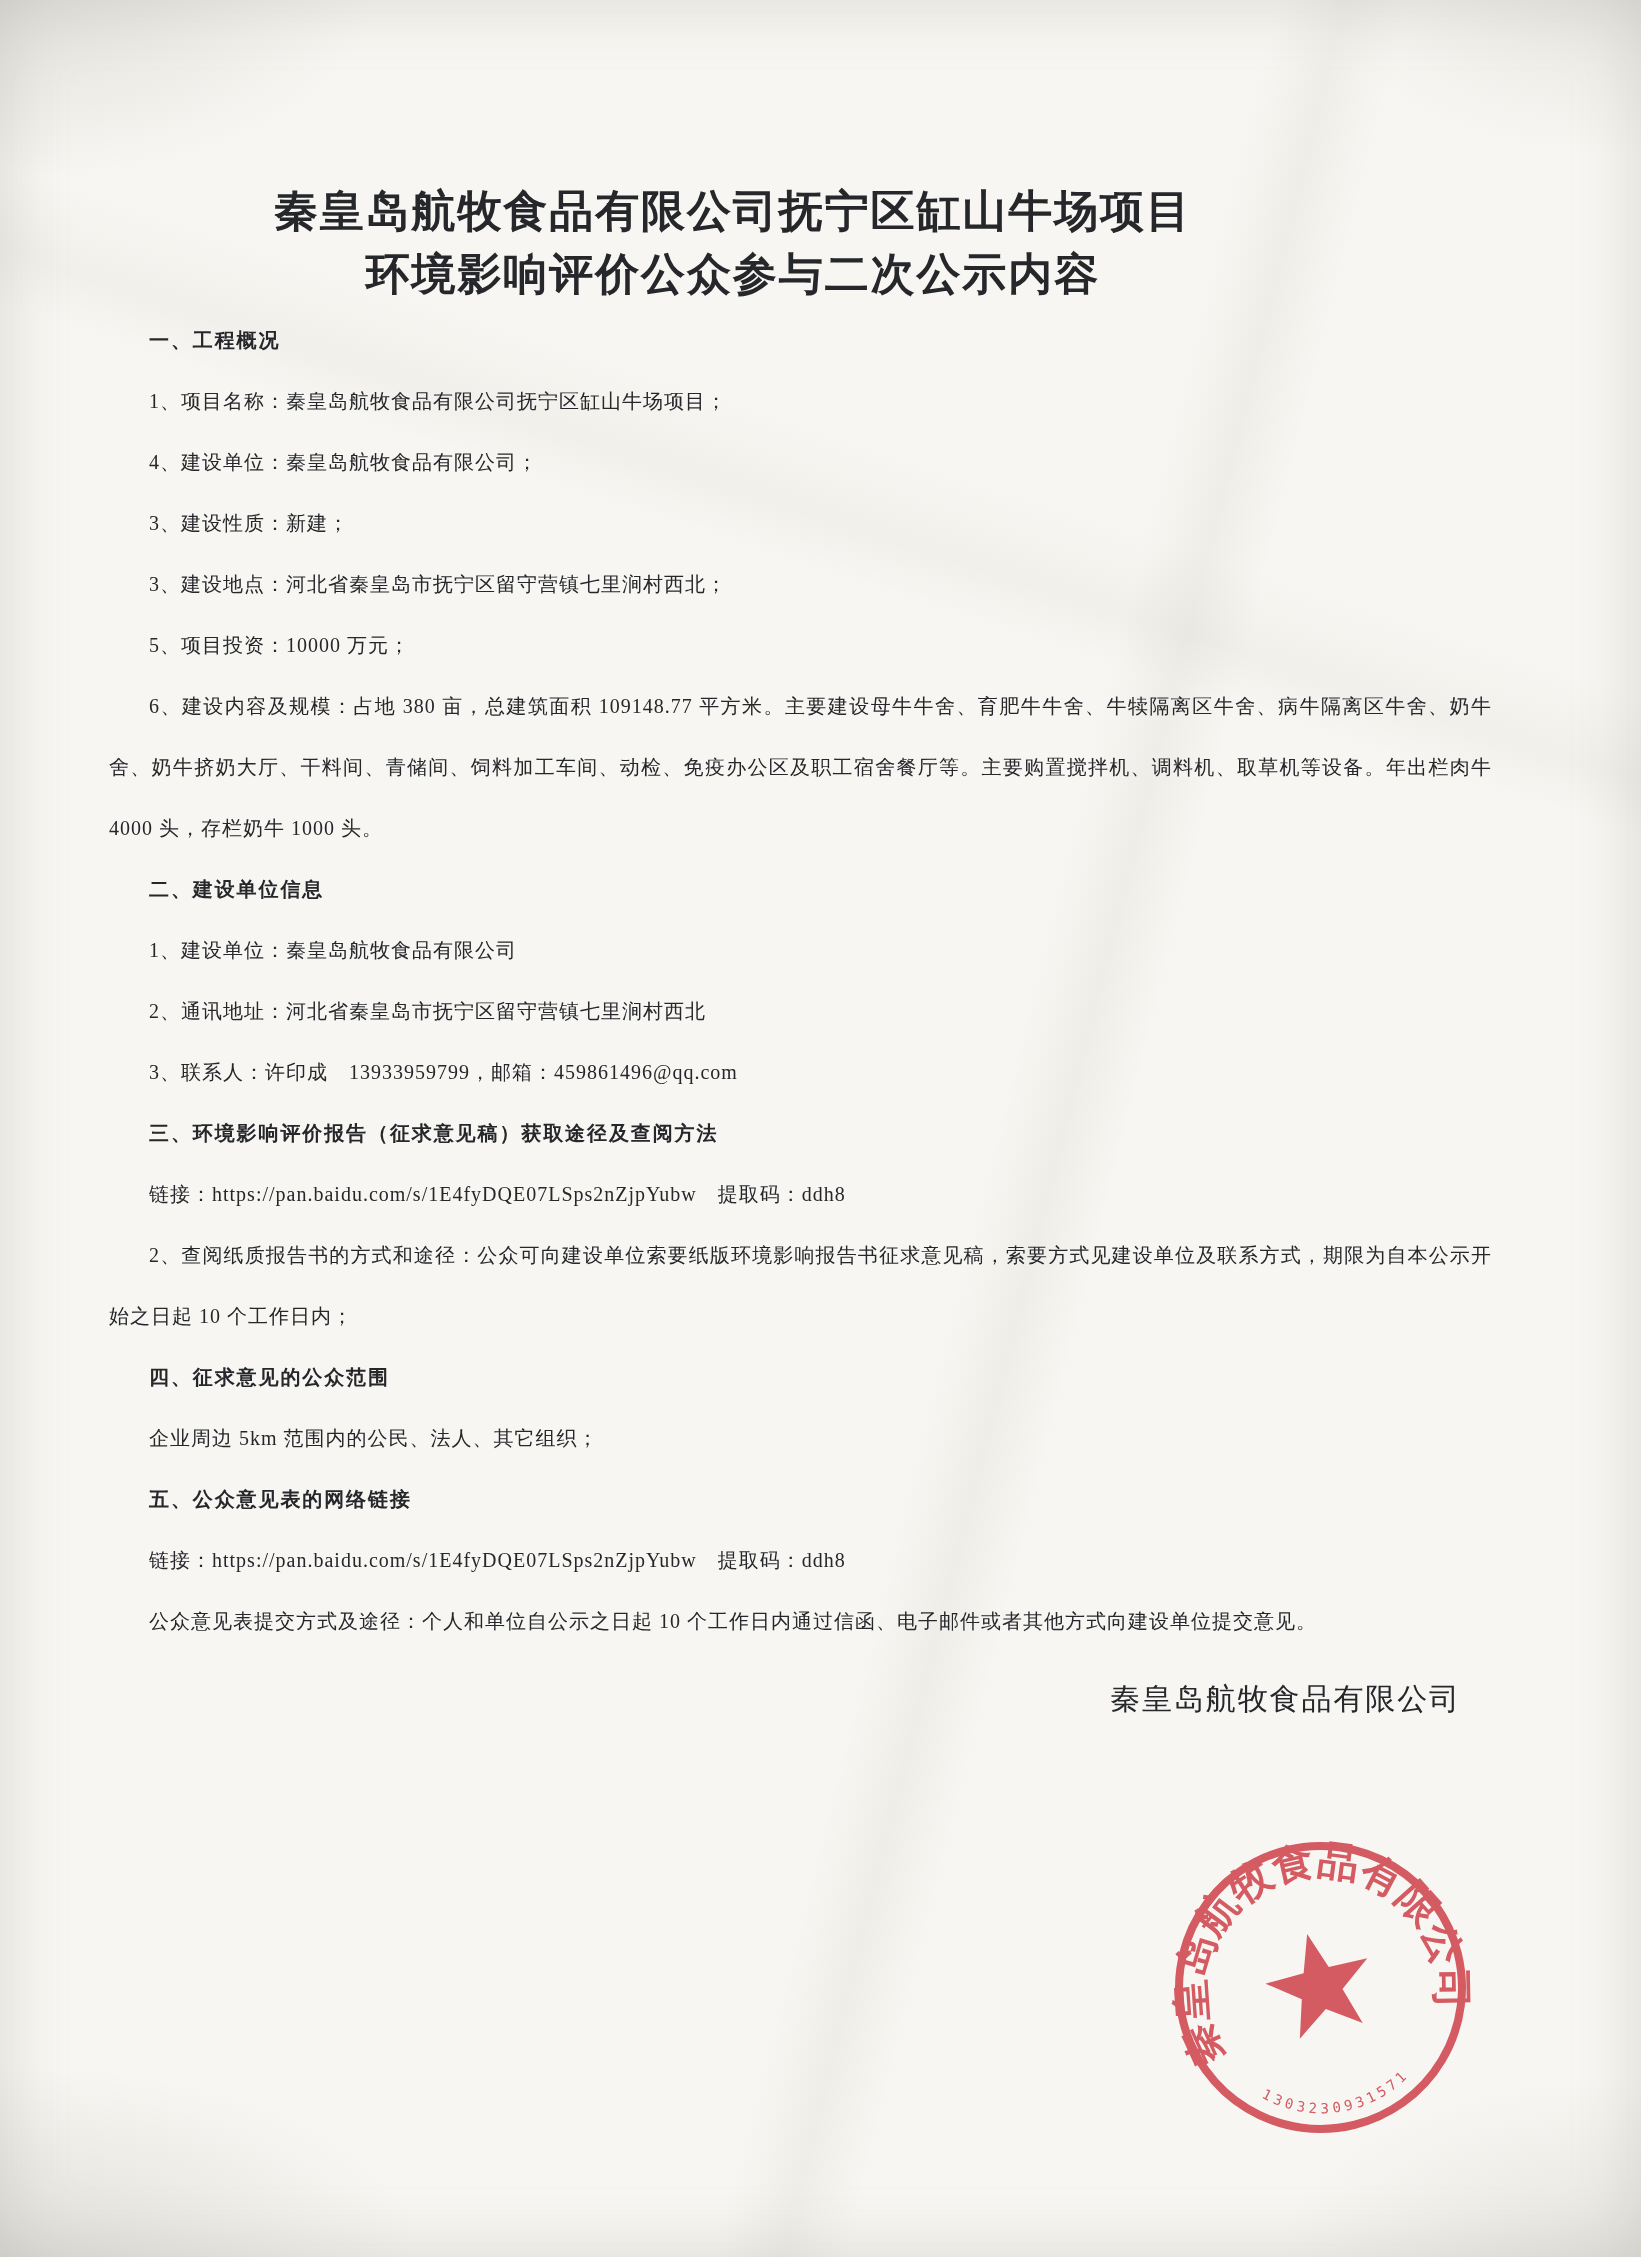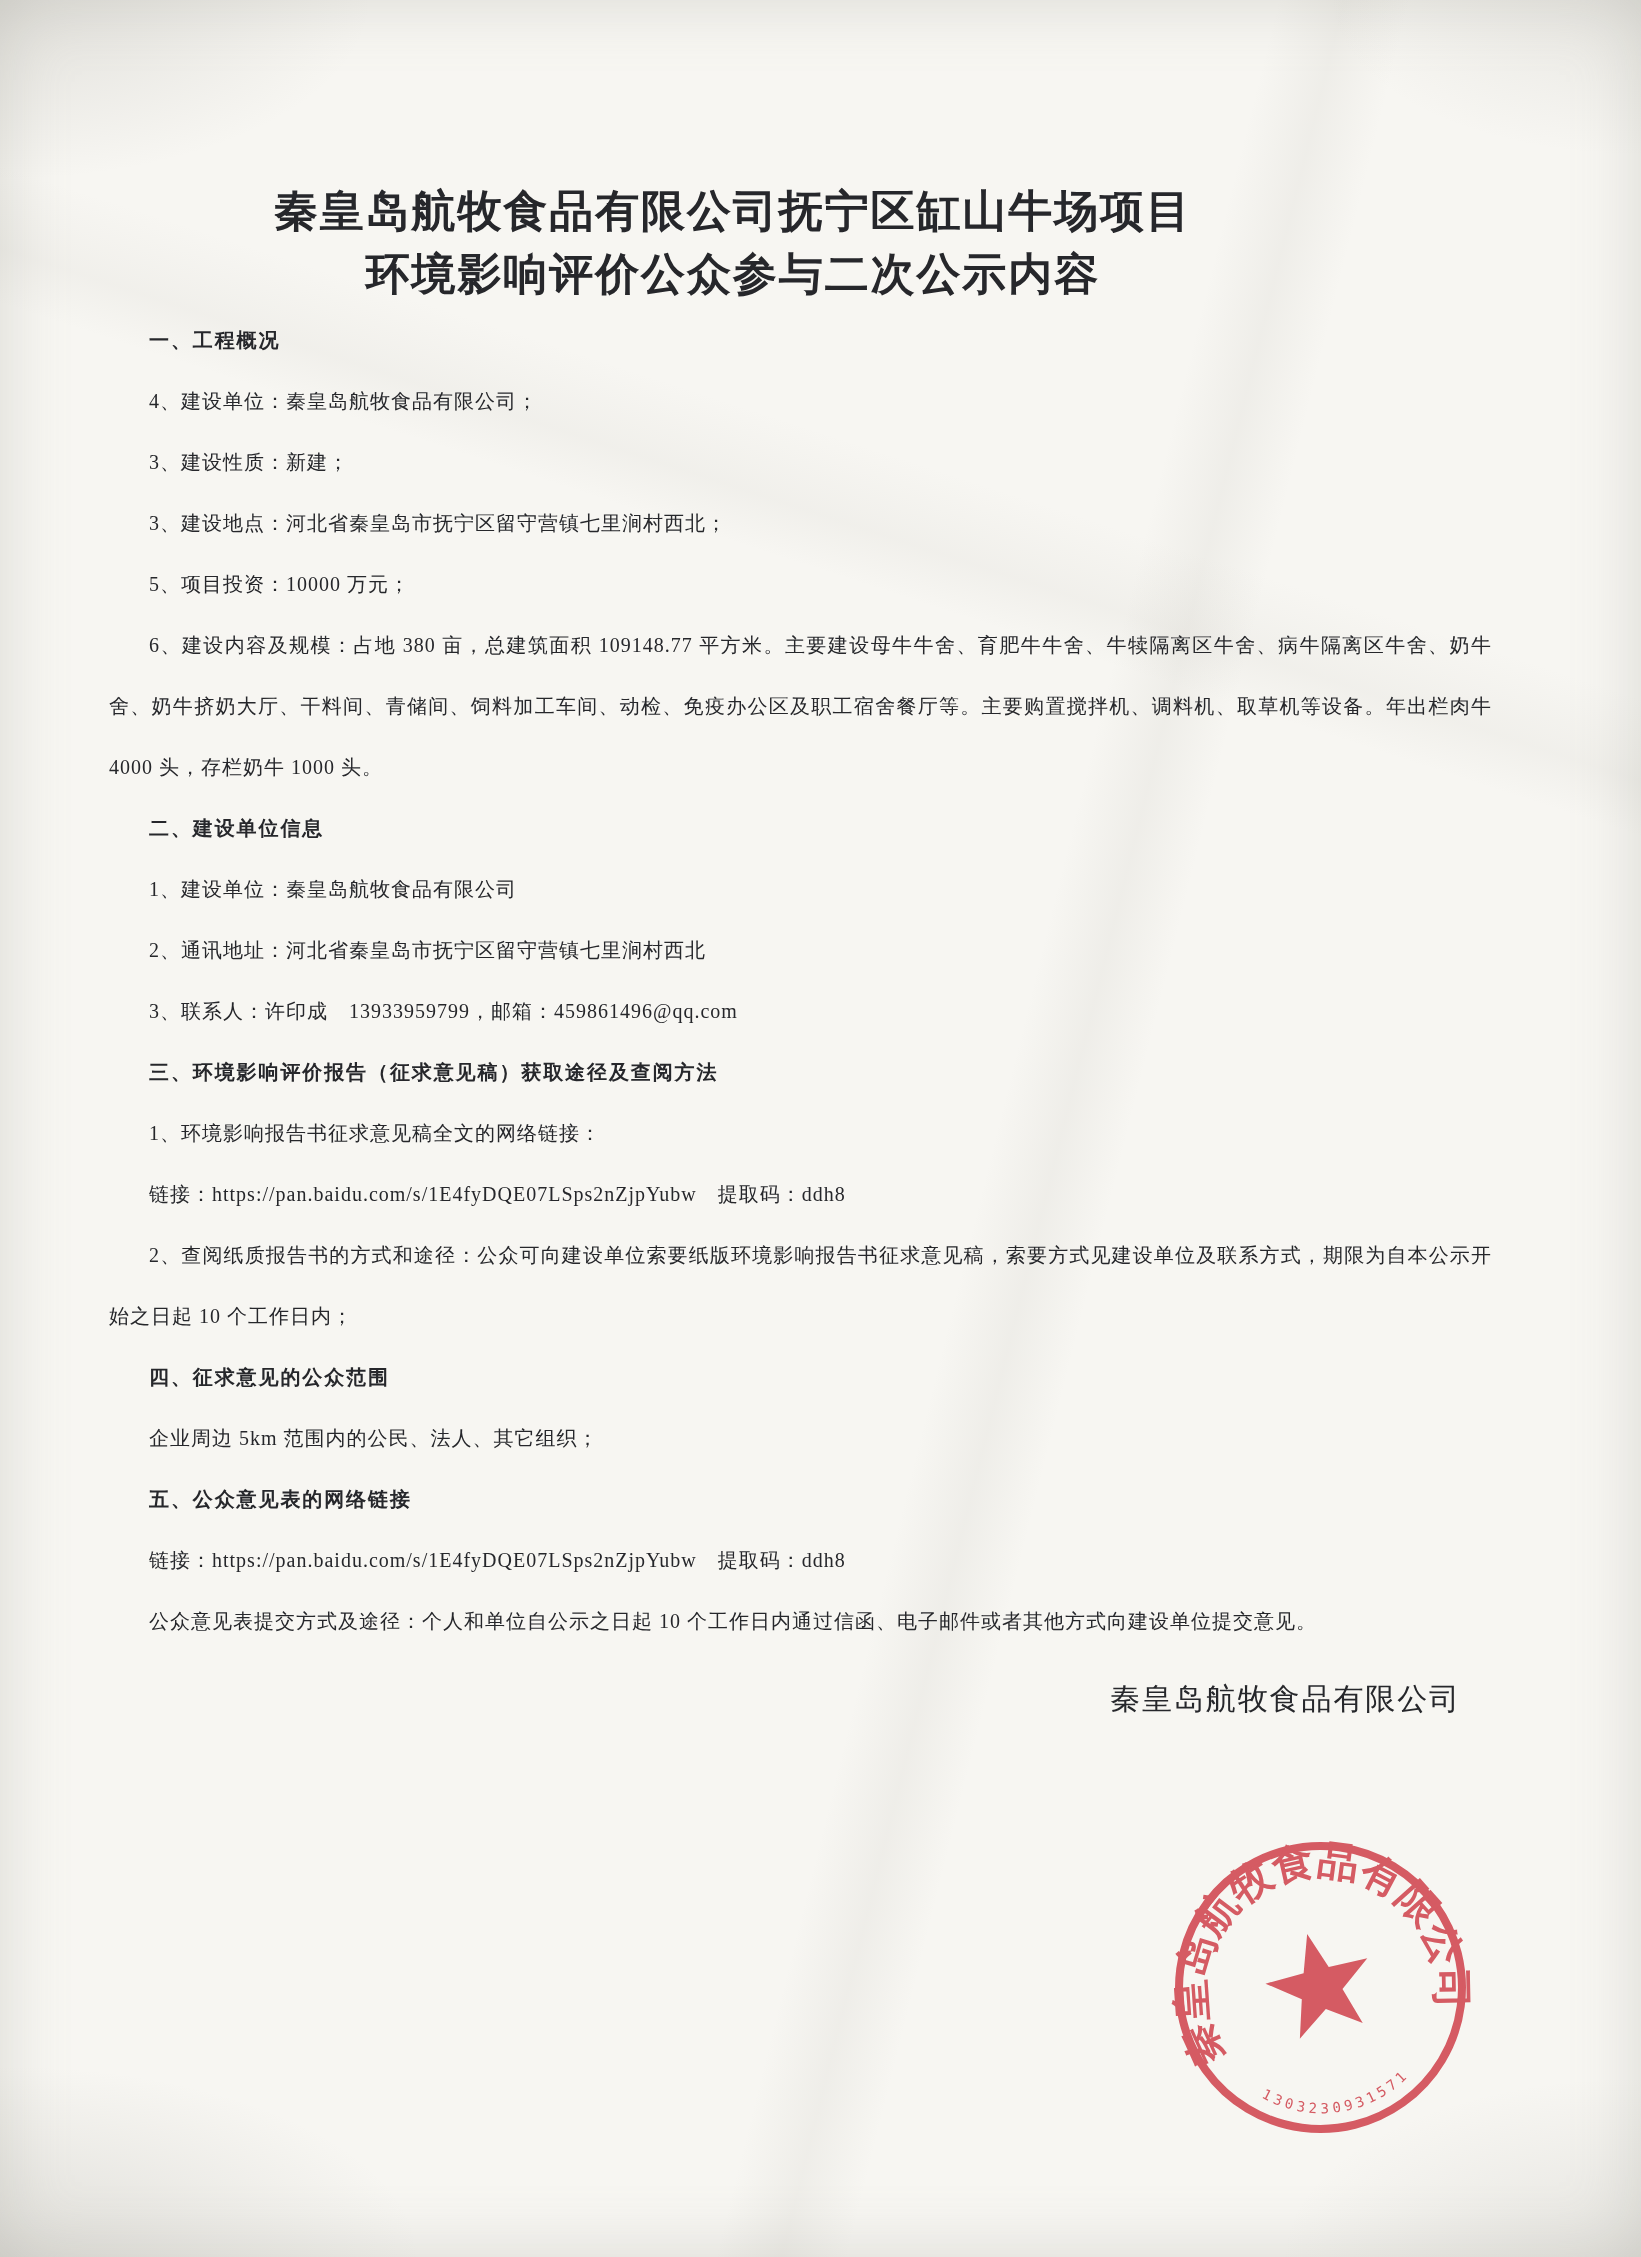--- a/index.html
+++ b/index.html
@@ -57,31 +57,31 @@
 </style>
 </head>
 <body>
 
 <div class="paper">
   <div class="doc">
     <h1 class="title">秦皇岛航牧食品有限公司抚宁区缸山牛场项目</h1>
     <h1 class="title">环境影响评价公众参与二次公示内容</h1>
     <div class="body-blocks">
         <p class="blk heading">一、工程概况</p>
+        <p class="blk item">1、项目名称：秦皇岛航牧食品有限公司抚宁区缸山牛场项目；</p>
         <p class="blk item">4、建设单位：秦皇岛航牧食品有限公司；</p>
         <p class="blk item">3、建设性质：新建；</p>
         <p class="blk item">3、建设地点：河北省秦皇岛市抚宁区留守营镇七里涧村西北；</p>
         <p class="blk item">5、项目投资：10000 万元；</p>
         <p class="blk para">6、建设内容及规模：占地 380 亩，总建筑面积 109148.77 平方米。主要建设母牛牛舍、育肥牛牛舍、牛犊隔离区牛舍、病牛隔离区牛舍、奶牛舍、奶牛挤奶大厅、干料间、青储间、饲料加工车间、动检、免疫办公区及职工宿舍餐厅等。主要购置搅拌机、调料机、取草机等设备。年出栏肉牛 4000 头，存栏奶牛 1000 头。</p>
         <p class="blk heading">二、建设单位信息</p>
         <p class="blk item">1、建设单位：秦皇岛航牧食品有限公司</p>
         <p class="blk item">2、通讯地址：河北省秦皇岛市抚宁区留守营镇七里涧村西北</p>
         <p class="blk item">3、联系人：许印成　13933959799，邮箱：459861496@qq.com</p>
         <p class="blk heading">三、环境影响评价报告（征求意见稿）获取途径及查阅方法</p>
-        <p class="blk item">1、环境影响报告书征求意见稿全文的网络链接：</p>
         <p class="blk item">链接：https://pan.baidu.com/s/1E4fyDQE07LSps2nZjpYubw　提取码：ddh8</p>
         <p class="blk para">2、查阅纸质报告书的方式和途径：公众可向建设单位索要纸版环境影响报告书征求意见稿，索要方式见建设单位及联系方式，期限为自本公示开始之日起 10 个工作日内；</p>
         <p class="blk heading">四、征求意见的公众范围</p>
         <p class="blk item">企业周边 5km 范围内的公民、法人、其它组织；</p>
         <p class="blk heading">五、公众意见表的网络链接</p>
         <p class="blk item">链接：https://pan.baidu.com/s/1E4fyDQE07LSps2nZjpYubw　提取码：ddh8</p>
         <p class="blk para">公众意见表提交方式及途径：个人和单位自公示之日起 10 个工作日内通过信函、电子邮件或者其他方式向建设单位提交意见。</p>
       </div>
     <div class="signature">
       <p class="sig-line">秦皇岛航牧食品有限公司</p>

